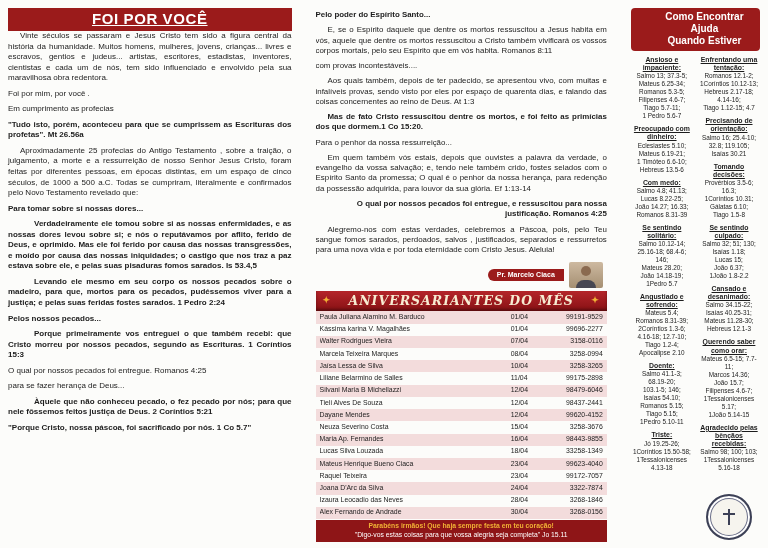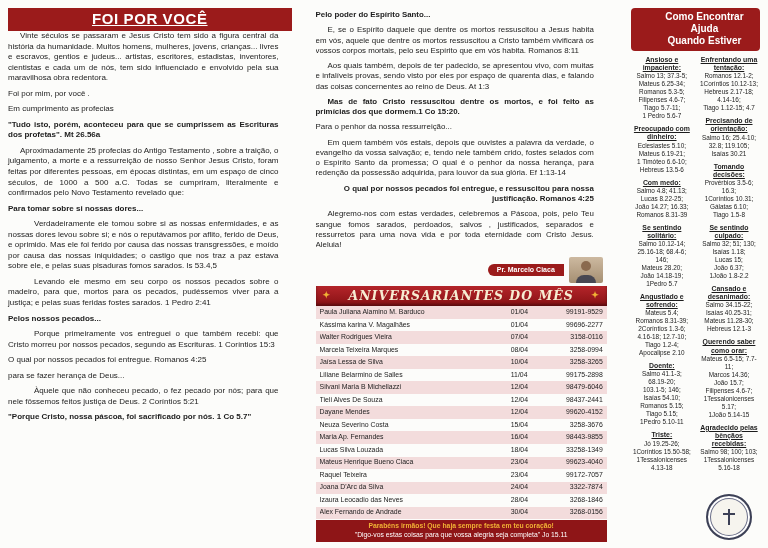--- a/index.html
+++ b/index.html
@@ -6,25 +6,25 @@
   html,body { width:768px; height:548px; }
   body { font-family:"Liberation Sans", sans-serif; background:#ffffff; color:#1c1c1c; }
   .page { position:relative; width:768px; height:548px; background:#fcfcfa; display:flex; padding:8px 8px 6px 8px; gap:24px; overflow:hidden; }
   .col { height:100%; }
   .col-left { width:294px; }
   .col-middle { width:302px; display:flex; flex-direction:column; overflow:hidden; }
   .col-right { width:134px; position:relative; }
 
   .left-title { background:var(--primary-red,#9b1b1b); color:#fff; font-weight:bold; font-size:15px; text-align:center; padding:2px 0 4px 0; text-decoration:underline; letter-spacing:.6px; }
   .left-body { font-size:8px; line-height:1.32; text-align:justify; }
-  .para { margin:0 13px 5px 0; }
+  .para { margin:0 0 5px 0; }
   .para.bold { font-weight:bold; }
   .para.center { text-align:right; }
   .para.indent { text-indent:12px; }
-  .para.indent2 { text-indent:26px; }
+  .para.indent2 { text-indent:26px;font-weight:bold; }
 
   .middle-body { font-size:7.9px; line-height:1.3; text-align:justify; padding-top:2px; }
   .pastor-row { display:flex; justify-content:flex-end; align-items:center; gap:5px; margin:2px 4px 3px 0; }
   .pastor-tag { background:var(--primary-red,#9b1b1b); color:#fff; font-size:7px; font-weight:bold; padding:2px 9px 3px 9px; border-radius:7px 0 0 7px; }
   .pastor-photo { width:34px; height:26px; background:linear-gradient(#cdb9a0,#a58f72); border-radius:2px; position:relative; overflow:hidden; flex:0 0 auto; }
   .ph-head { position:absolute; left:50%; top:4px; transform:translateX(-50%); width:10px; height:10px; border-radius:50%; background:#8a6a4f; }
   .ph-body { position:absolute; left:50%; bottom:-3px; transform:translateX(-50%); width:20px; height:11px; border-radius:8px 8px 0 0; background:#474752; }
 
   .bday-banner { position:relative; background:linear-gradient(var(--banner-red-light,#b5252a), var(--banner-red-dark,#871114)); color:#f7ecd2; font-family:"DejaVu Serif", serif; font-style:italic; font-weight:bold; text-align:center; font-size:12.5px; padding:2px 0 3px 0; letter-spacing:1px; box-shadow: inset 0 -2px 3px rgba(0,0,0,.35); flex:0 0 auto; }
   .banner-orn { color:var(--footer-gold,#e3b24b); font-size:9px; position:absolute; top:4px; font-style:normal; }
@@ -69,21 +69,21 @@
         <p class="para">Em cumprimento as profecias</p>
 
         <p class="para bold">"Tudo isto, porém, aconteceu para que se cumprissem as Escrituras dos profetas". Mt 26.56a</p>
 
         <p class="para indent">Aproximadamente 25 profecias do Antigo Testamento , sobre a traição, o julgamento, a morte e a ressurreição de nosso Senhor Jesus Cristo, foram feitas por diferentes pessoas, em épocas distintas, em um espaço de cinco séculos, de 1000 a 500 a.C. Todas se cumpriram, literalmente e confirmados pelo Novo Testamento revelado que:</p>
 
         <p class="para bold">Para tomar sobre si nossas dores...</p>
 
         <p class="para indent2">Verdadeiramente ele tomou sobre si as nossas enfermidades, e as nossas dores levou sobre si; e nós o reputávamos por aflito, ferido de Deus, e oprimido. Mas ele foi ferido por causa das nossas transgressões, e moído por causa das nossas iniquidades; o castigo que nos traz a paz estava sobre ele, e pelas suas pisaduras fomos sarados. Is 53.4,5</p>
 
-        <p class="para indent2">Levando ele mesmo em seu corpo os nossos pecados sobre o madeiro, para que, mortos para os pecados, pudéssemos viver para a justiça; e pelas suas feridas fostes sarados. 1 Pedro 2:41</p>
+        <p class="para indent2">Levando ele mesmo em seu corpo os nossos pecados sobre o madeiro, para que, mortos para os pecados, pudéssemos viver para a justiça; e pelas suas feridas fostes sarados. 1 Pedro 2:24</p>
 
         <p class="para bold">Pelos nossos pecados...</p>
 
         <p class="para indent2">Porque primeiramente vos entreguei o que também recebi: que Cristo morreu por nossos pecados, segundo as Escrituras. 1 Coríntios 15:3</p>
 
         <p class="para">O qual por nossos pecados foi entregue. Romanos 4:25</p>
 
         <p class="para">para se fazer herança de Deus...</p>
 
         <p class="para indent2">Àquele que não conheceu pecado, o fez pecado por nós; para que nele fôssemos feitos justiça de Deus. 2 Coríntios 5:21</p>
@@ -93,20 +93,21 @@
     </div>
   </div>
 
   <div class="col col-middle">
     <div class="middle-body">
 
         <p class="para bold">Pelo poder do Espírito Santo...</p>
 
         <p class="para indent">E, se o Espírito daquele que dentre os mortos ressuscitou a Jesus habita em vós, aquele que dentre os mortos ressuscitou a Cristo também vivificará os vossos corpos mortais, pelo seu Espírito que em vós habita. Romanos 8:11</p>
 
+        <p class="para">com provas incontestáveis....</p>
 
         <p class="para indent">Aos quais também, depois de ter padecido, se apresentou vivo, com muitas e infalíveis provas, sendo visto por eles por espaço de quarenta dias, e falando das coisas concernentes ao reino de Deus. At 1:3</p>
 
 
         <p class="para bold indent">Mas de fato Cristo ressuscitou dentre os mortos, e foi feito as primícias dos que dormem.1 Co 15:20.</p>
 
         <p class="para">Para o penhor da nossa ressurreição...</p>
 
         <p class="para indent">Em quem também vós estais, depois que ouvistes a palavra da verdade, o evangelho da vossa salvação; e, tendo nele também crido, fostes selados com o Espírito Santo da promessa; O qual é o penhor da nossa herança, para redenção da possessão adquirida, para louvor da sua glória. Ef 1:13-14</p>
 

